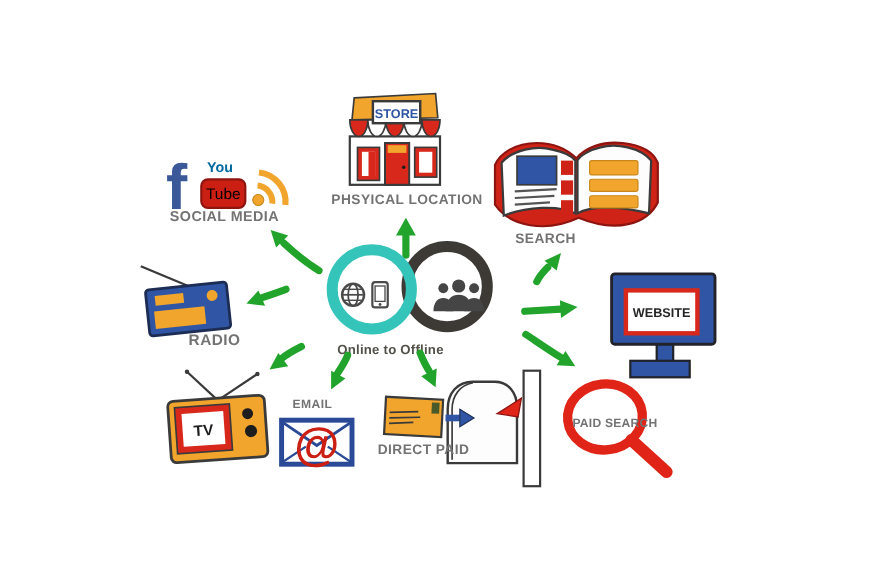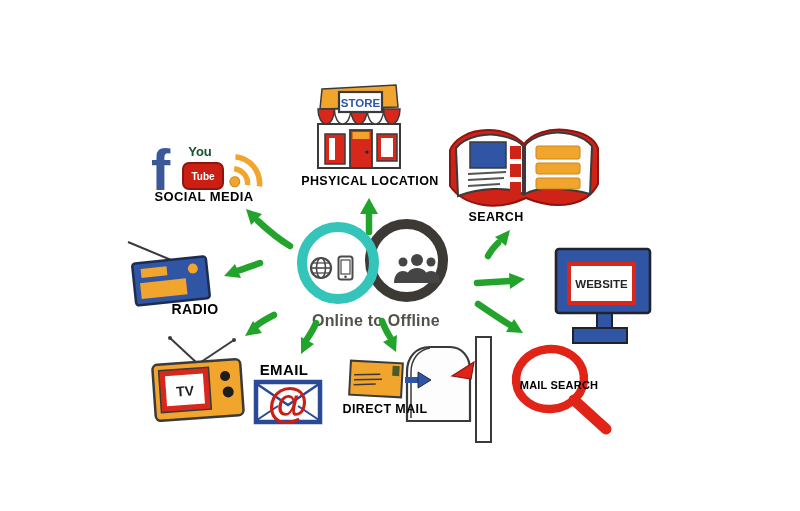--- a/index.html
+++ b/index.html
@@ -3,31 +3,31 @@
 <meta charset="utf-8">
 <style>
   html,body{margin:0;padding:0;background:#fff;}
   .canvas{
     position:relative;width:800px;height:511px;background:#ffffff;overflow:hidden;
     font-family:"Liberation Sans",sans-serif;
   }
   .abs{position:absolute;}
   svg{overflow:visible;display:block;}
   .lbl{
-    position:absolute;color:#000000;font-weight:700;text-align:center;
+    position:absolute;color:#737373;font-weight:700;text-align:center;
     letter-spacing:.4px;line-height:1.1;white-space:nowrap;
   }
   .ring{position:absolute;border-radius:50%;background:transparent;}
   .ring-online{left:297px;top:222px;width:62px;height:62px;border:10px solid #35c4b9;z-index:3;}
   .ring-offline{left:365px;top:219px;width:63px;height:63px;border:10px solid #3d3a36;z-index:2;}
-  .center-label{left:312px;top:312px;width:120px;font-size:16px;color:#52514a;letter-spacing:.2px;text-align:right;}
-  .yt-you{left:184px;top:145px;width:32px;font-size:13px;color:#14532d;letter-spacing:0;}
+  .center-label{left:295px;top:312px;width:120px;font-size:12px;color:#52514a;letter-spacing:.2px;}
+  .yt-you{left:184px;top:145px;width:32px;font-size:13px;color:#0369a1;letter-spacing:0;}
   .yt-tube{
     position:absolute;left:182px;top:162px;width:38px;height:24px;background:#cc1f14;
-    border:2px solid #8e1410;border-radius:7px;color:#ffffff;font-weight:700;font-size:10px;
+    border:2px solid #8e1410;border-radius:7px;color:#000000;font-weight:400;font-size:14px;
     display:flex;align-items:center;justify-content:center;letter-spacing:0;
   }
   svg text{font-family:"Liberation Sans",sans-serif;font-weight:700;}
 </style>
 </head>
 <body>
 
 <div class="canvas">
 
   <div class="ring ring-online"></div>
@@ -130,43 +130,43 @@
     <rect x="21" y="22" width="61" height="35" fill="#fff"></rect>
     <text x="51.5" y="44" font-size="11.5" fill="#252525" text-anchor="middle">WEBSITE</text>
   </svg>
 
   <svg class="abs" style="left:506px;top:340px" width="118" height="98" viewBox="0 0 118 98">
     <g transform="rotate(-6 44 39)">
       <ellipse cx="44" cy="39" rx="34" ry="30" fill="none" stroke="#e02417" stroke-width="8.5"></ellipse>
     </g>
     <line x1="68" y1="60" x2="100" y2="89" stroke="#e02417" stroke-width="11" stroke-linecap="round"></line>
   </svg>
-  <div class="lbl" style="left:517px;top:379px;width:84px;font-size:11px;letter-spacing:.2px;z-index:5">MAIL SEARCH</div>
+  <div class="lbl" style="left:517px;top:379px;width:84px;font-size:11px;letter-spacing:.2px;z-index:5">PAID SEARCH</div>
 
   <svg class="abs" style="left:338px;top:332px" width="170" height="112" viewBox="0 0 170 112">
     <rect x="138" y="5" width="15" height="105" fill="#fff" stroke="#3a3a3a" stroke-width="2"></rect>
     <path d="M69,89 L69,40 C69,25 78,15 92,15 L112,15 C124,15 132,25 132,38 L132,89 Z" fill="#fdfdfd" stroke="#3a3a3a" stroke-width="2.2"></path>
     <path d="M73,86 L73,40 C73,28 80,18 92,16" fill="none" stroke="#3a3a3a" stroke-width="1.5"></path>
     <polygon points="114,44 136,30 133,47" fill="#e02417" stroke="#8e1410" stroke-width="1.2"></polygon>
     <g transform="rotate(3 38 47)">
       <rect x="12" y="30" width="52" height="34" fill="#f2a52c" stroke="#3a3a3a" stroke-width="2"></rect>
       <rect x="54" y="33" width="7" height="10" fill="#4a5a28"></rect>
       <line x1="16" y1="44" x2="42" y2="42" stroke="#3a3a3a" stroke-width="1.5"></line>
       <line x1="16" y1="49" x2="44" y2="47" stroke="#3a3a3a" stroke-width="1.5"></line>
       <line x1="16" y1="54" x2="38" y2="52" stroke="#3a3a3a" stroke-width="1.5"></line>
     </g>
     <g>
       <line x1="67" y1="48" x2="80" y2="48" stroke="#2f55a4" stroke-width="6"></line>
       <polygon points="80,40 93,48 80,56" fill="#2f55a4" stroke="#1c2c52" stroke-width="1"></polygon>
     </g>
   </svg>
 
-  <div class="lbl" style="left:342px;top:403px;width:86px;font-size:12.5px">DIRECT MAIL</div>
-
-  <div class="lbl" style="left:258px;top:362px;width:52px;font-size:15px">EMAIL</div>
+  <div class="lbl" style="left:342px;top:403px;width:86px;font-size:12.5px">DIRECT PAID</div>
+
+  <div class="lbl" style="left:258px;top:362px;width:52px;font-size:11px">EMAIL</div>
 
   <svg class="abs" style="left:252px;top:378px" width="74" height="50" viewBox="0 0 74 50">
     <rect x="4" y="4" width="64" height="40" fill="#fff" stroke="#2a4a97" stroke-width="4.5"></rect>
     <path d="M5,6 L36,27 L67,6" fill="none" stroke="#2a4a97" stroke-width="2.6"></path>
     <path d="M5,42 L26,28 M67,42 L46,28" fill="none" stroke="#2a4a97" stroke-width="2"></path>
     <text x="36" y="40" font-size="42" fill="#cc1f14" text-anchor="middle">@</text>
   </svg>
 
   <svg class="abs" style="left:146px;top:334px" width="104" height="96" viewBox="0 0 104 96">
     <line x1="52" y1="30" x2="24" y2="4" stroke="#3a3a3a" stroke-width="2"></line>

